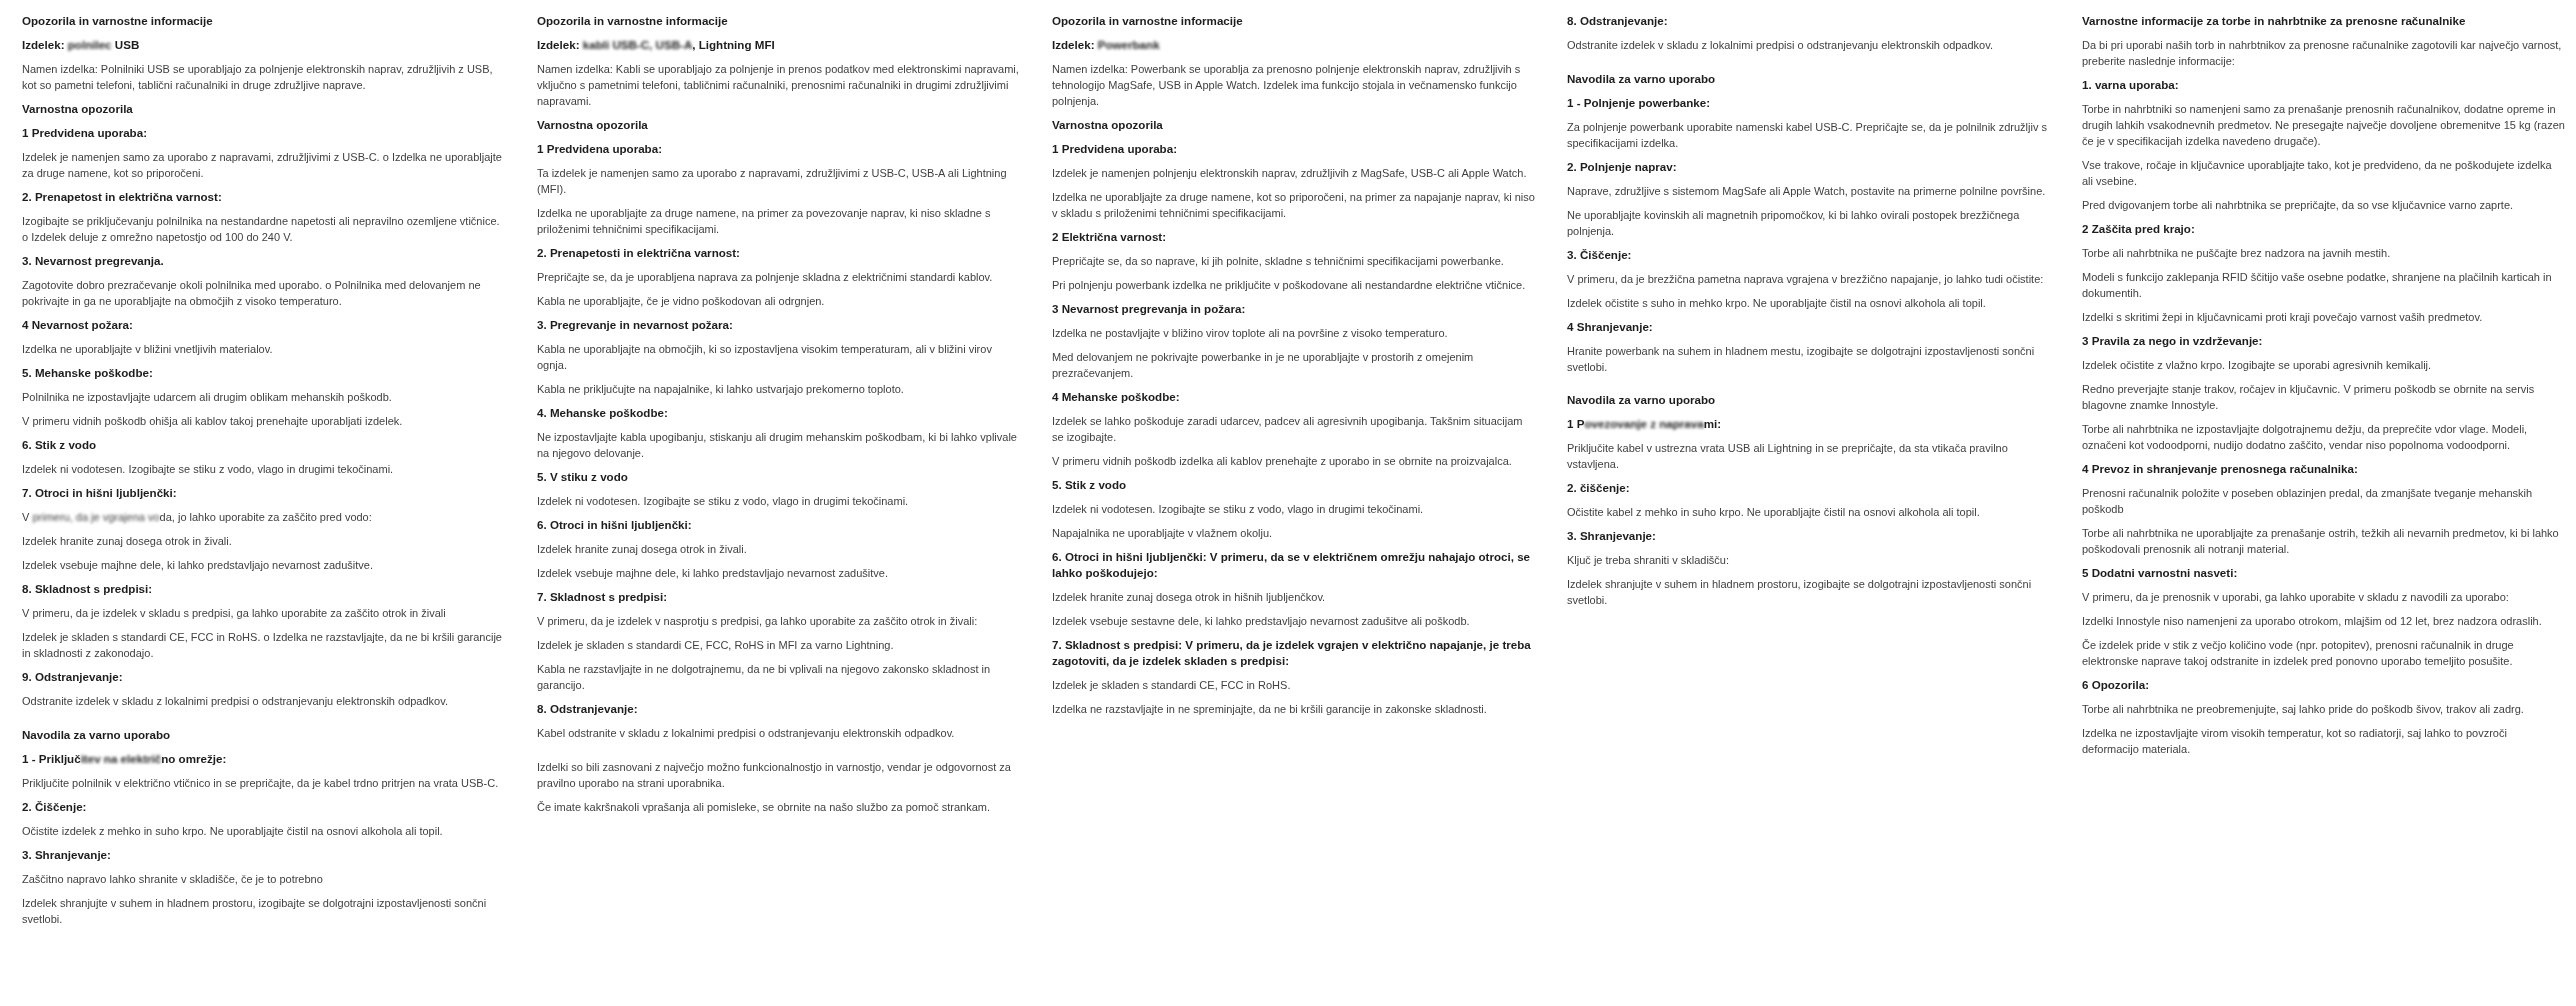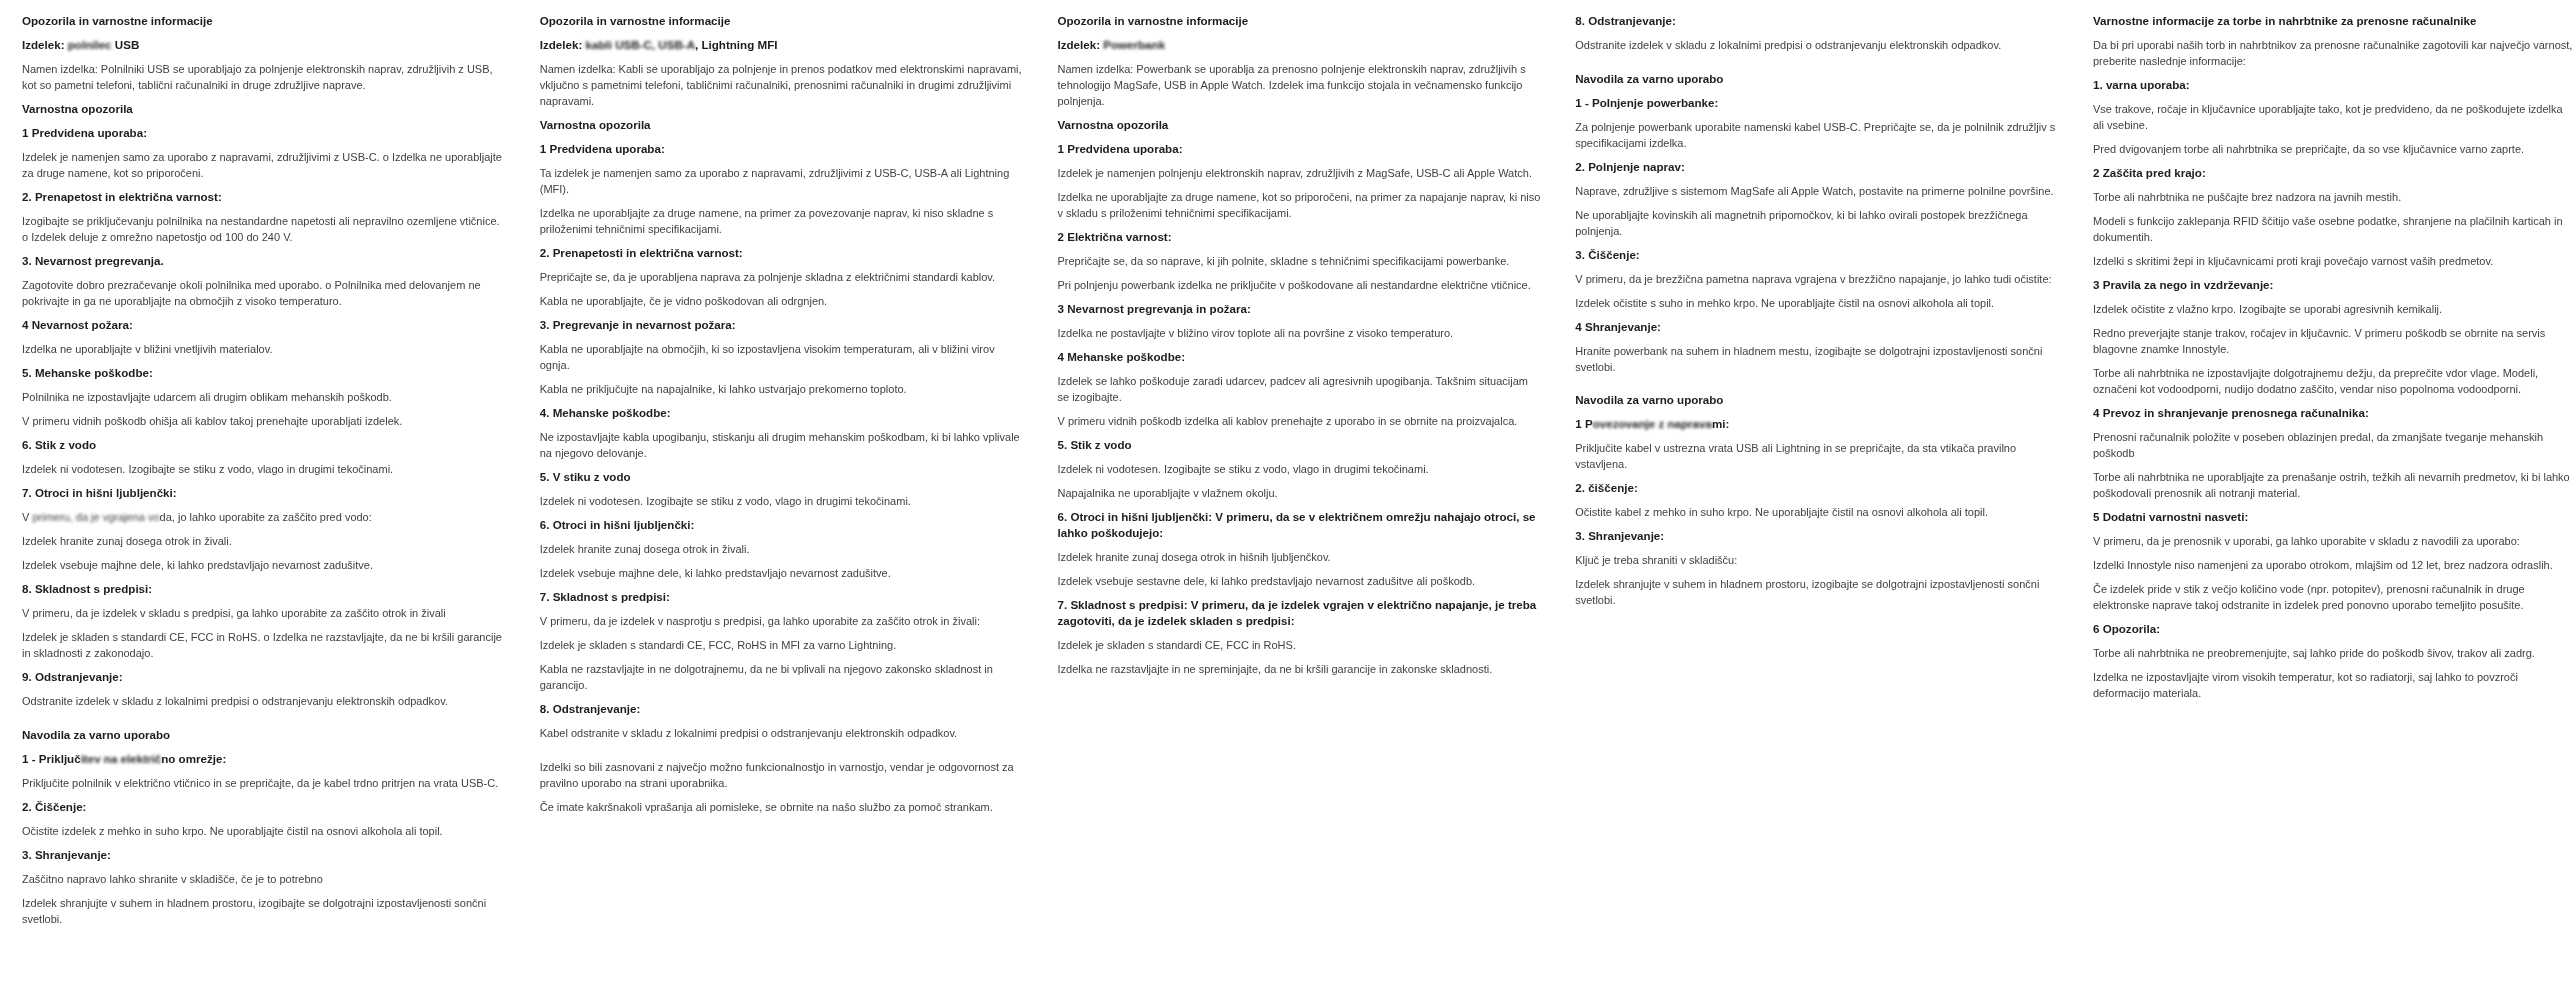--- a/index.html
+++ b/index.html
@@ -5,21 +5,20 @@
   html,body{margin:0;padding:0;background:#ffffff;}
   body{
     width:2576px;height:1006px;overflow:hidden;
     font-family:"Liberation Sans","DejaVu Sans",sans-serif;
     color:#414141;
   }
   .page{
     display:flex;
     padding:13px 0 0 22px;
     column-gap:32px;
-    justify-content:space-between;
   }
   .col{flex:0 0 483px;max-width:483px;}
   .col p,.col h3{
     margin:0 0 8px 0;
     font-size:11px;
     line-height:16px;
     font-weight:400;
     color:#414141;
   }
   .col h3{
@@ -106,20 +105,21 @@
       <p class="paragraph">Namen izdelka: Powerbank se uporablja za prenosno polnjenje elektronskih naprav, združljivih s tehnologijo MagSafe, USB in Apple Watch. Izdelek ima funkcijo stojala in večnamensko funkcijo polnjenja.</p>
       <h3 class="heading">Varnostna opozorila</h3>
       <h3 class="heading">1 Predvidena uporaba:</h3>
       <p class="paragraph">Izdelek je namenjen polnjenju elektronskih naprav, združljivih z MagSafe, USB-C ali Apple Watch.</p>
       <p class="paragraph">Izdelka ne uporabljajte za druge namene, kot so priporočeni, na primer za napajanje naprav, ki niso v skladu s priloženimi tehničnimi specifikacijami.</p>
       <h3 class="heading">2 Električna varnost:</h3>
       <p class="paragraph">Prepričajte se, da so naprave, ki jih polnite, skladne s tehničnimi specifikacijami powerbanke.</p>
       <p class="paragraph">Pri polnjenju powerbank izdelka ne priključite v poškodovane ali nestandardne električne vtičnice.</p>
       <h3 class="heading">3 Nevarnost pregrevanja in požara:</h3>
       <p class="paragraph">Izdelka ne postavljajte v bližino virov toplote ali na površine z visoko temperaturo.</p>
+      <p class="paragraph">Med delovanjem ne pokrivajte powerbanke in je ne uporabljajte v prostorih z omejenim prezračevanjem.</p>
       <h3 class="heading">4 Mehanske poškodbe:</h3>
       <p class="paragraph">Izdelek se lahko poškoduje zaradi udarcev, padcev ali agresivnih upogibanja. Takšnim situacijam se izogibajte.</p>
       <p class="paragraph">V primeru vidnih poškodb izdelka ali kablov prenehajte z uporabo in se obrnite na proizvajalca.</p>
       <h3 class="heading">5. Stik z vodo</h3>
       <p class="paragraph">Izdelek ni vodotesen. Izogibajte se stiku z vodo, vlago in drugimi tekočinami.</p>
       <p class="paragraph">Napajalnika ne uporabljajte v vlažnem okolju.</p>
       <h3 class="heading">6. Otroci in hišni ljubljenčki: V primeru, da se v električnem omrežju nahajajo otroci, se lahko poškodujejo:</h3>
       <p class="paragraph">Izdelek hranite zunaj dosega otrok in hišnih ljubljenčkov.</p>
       <p class="paragraph">Izdelek vsebuje sestavne dele, ki lahko predstavljajo nevarnost zadušitve ali poškodb.</p>
       <h3 class="heading">7. Skladnost s predpisi: V primeru, da je izdelek vgrajen v električno napajanje, je treba zagotoviti, da je izdelek skladen s predpisi:</h3>
@@ -146,20 +146,21 @@
       <h3 class="heading">2. čiščenje:</h3>
       <p class="paragraph">Očistite kabel z mehko in suho krpo. Ne uporabljajte čistil na osnovi alkohola ali topil.</p>
       <h3 class="heading">3. Shranjevanje:</h3>
       <p class="paragraph">Ključ je treba shraniti v skladišču:</p>
       <p class="paragraph">Izdelek shranjujte v suhem in hladnem prostoru, izogibajte se dolgotrajni izpostavljenosti sončni svetlobi.</p>
     </div>
     <div class="col">
       <h3 class="title">Varnostne informacije za torbe in nahrbtnike za prenosne računalnike</h3>
       <p class="paragraph">Da bi pri uporabi naših torb in nahrbtnikov za prenosne računalnike zagotovili kar največjo varnost, preberite naslednje informacije:</p>
       <h3 class="heading">1. varna uporaba:</h3>
+      <p class="paragraph">Torbe in nahrbtniki so namenjeni samo za prenašanje prenosnih računalnikov, dodatne opreme in drugih lahkih vsakodnevnih predmetov. Ne presegajte največje dovoljene obremenitve 15 kg (razen če je v specifikacijah izdelka navedeno drugače).</p>
       <p class="paragraph">Vse trakove, ročaje in ključavnice uporabljajte tako, kot je predvideno, da ne poškodujete izdelka ali vsebine.</p>
       <p class="paragraph">Pred dvigovanjem torbe ali nahrbtnika se prepričajte, da so vse ključavnice varno zaprte.</p>
       <h3 class="heading">2 Zaščita pred krajo:</h3>
       <p class="paragraph">Torbe ali nahrbtnika ne puščajte brez nadzora na javnih mestih.</p>
       <p class="paragraph">Modeli s funkcijo zaklepanja RFID ščitijo vaše osebne podatke, shranjene na plačilnih karticah in dokumentih.</p>
       <p class="paragraph">Izdelki s skritimi žepi in ključavnicami proti kraji povečajo varnost vaših predmetov.</p>
       <h3 class="heading">3 Pravila za nego in vzdrževanje:</h3>
       <p class="paragraph">Izdelek očistite z vlažno krpo. Izogibajte se uporabi agresivnih kemikalij.</p>
       <p class="paragraph">Redno preverjajte stanje trakov, ročajev in ključavnic. V primeru poškodb se obrnite na servis blagovne znamke Innostyle.</p>
       <p class="paragraph">Torbe ali nahrbtnika ne izpostavljajte dolgotrajnemu dežju, da preprečite vdor vlage. Modeli, označeni kot vodoodporni, nudijo dodatno zaščito, vendar niso popolnoma vodoodporni.</p>

